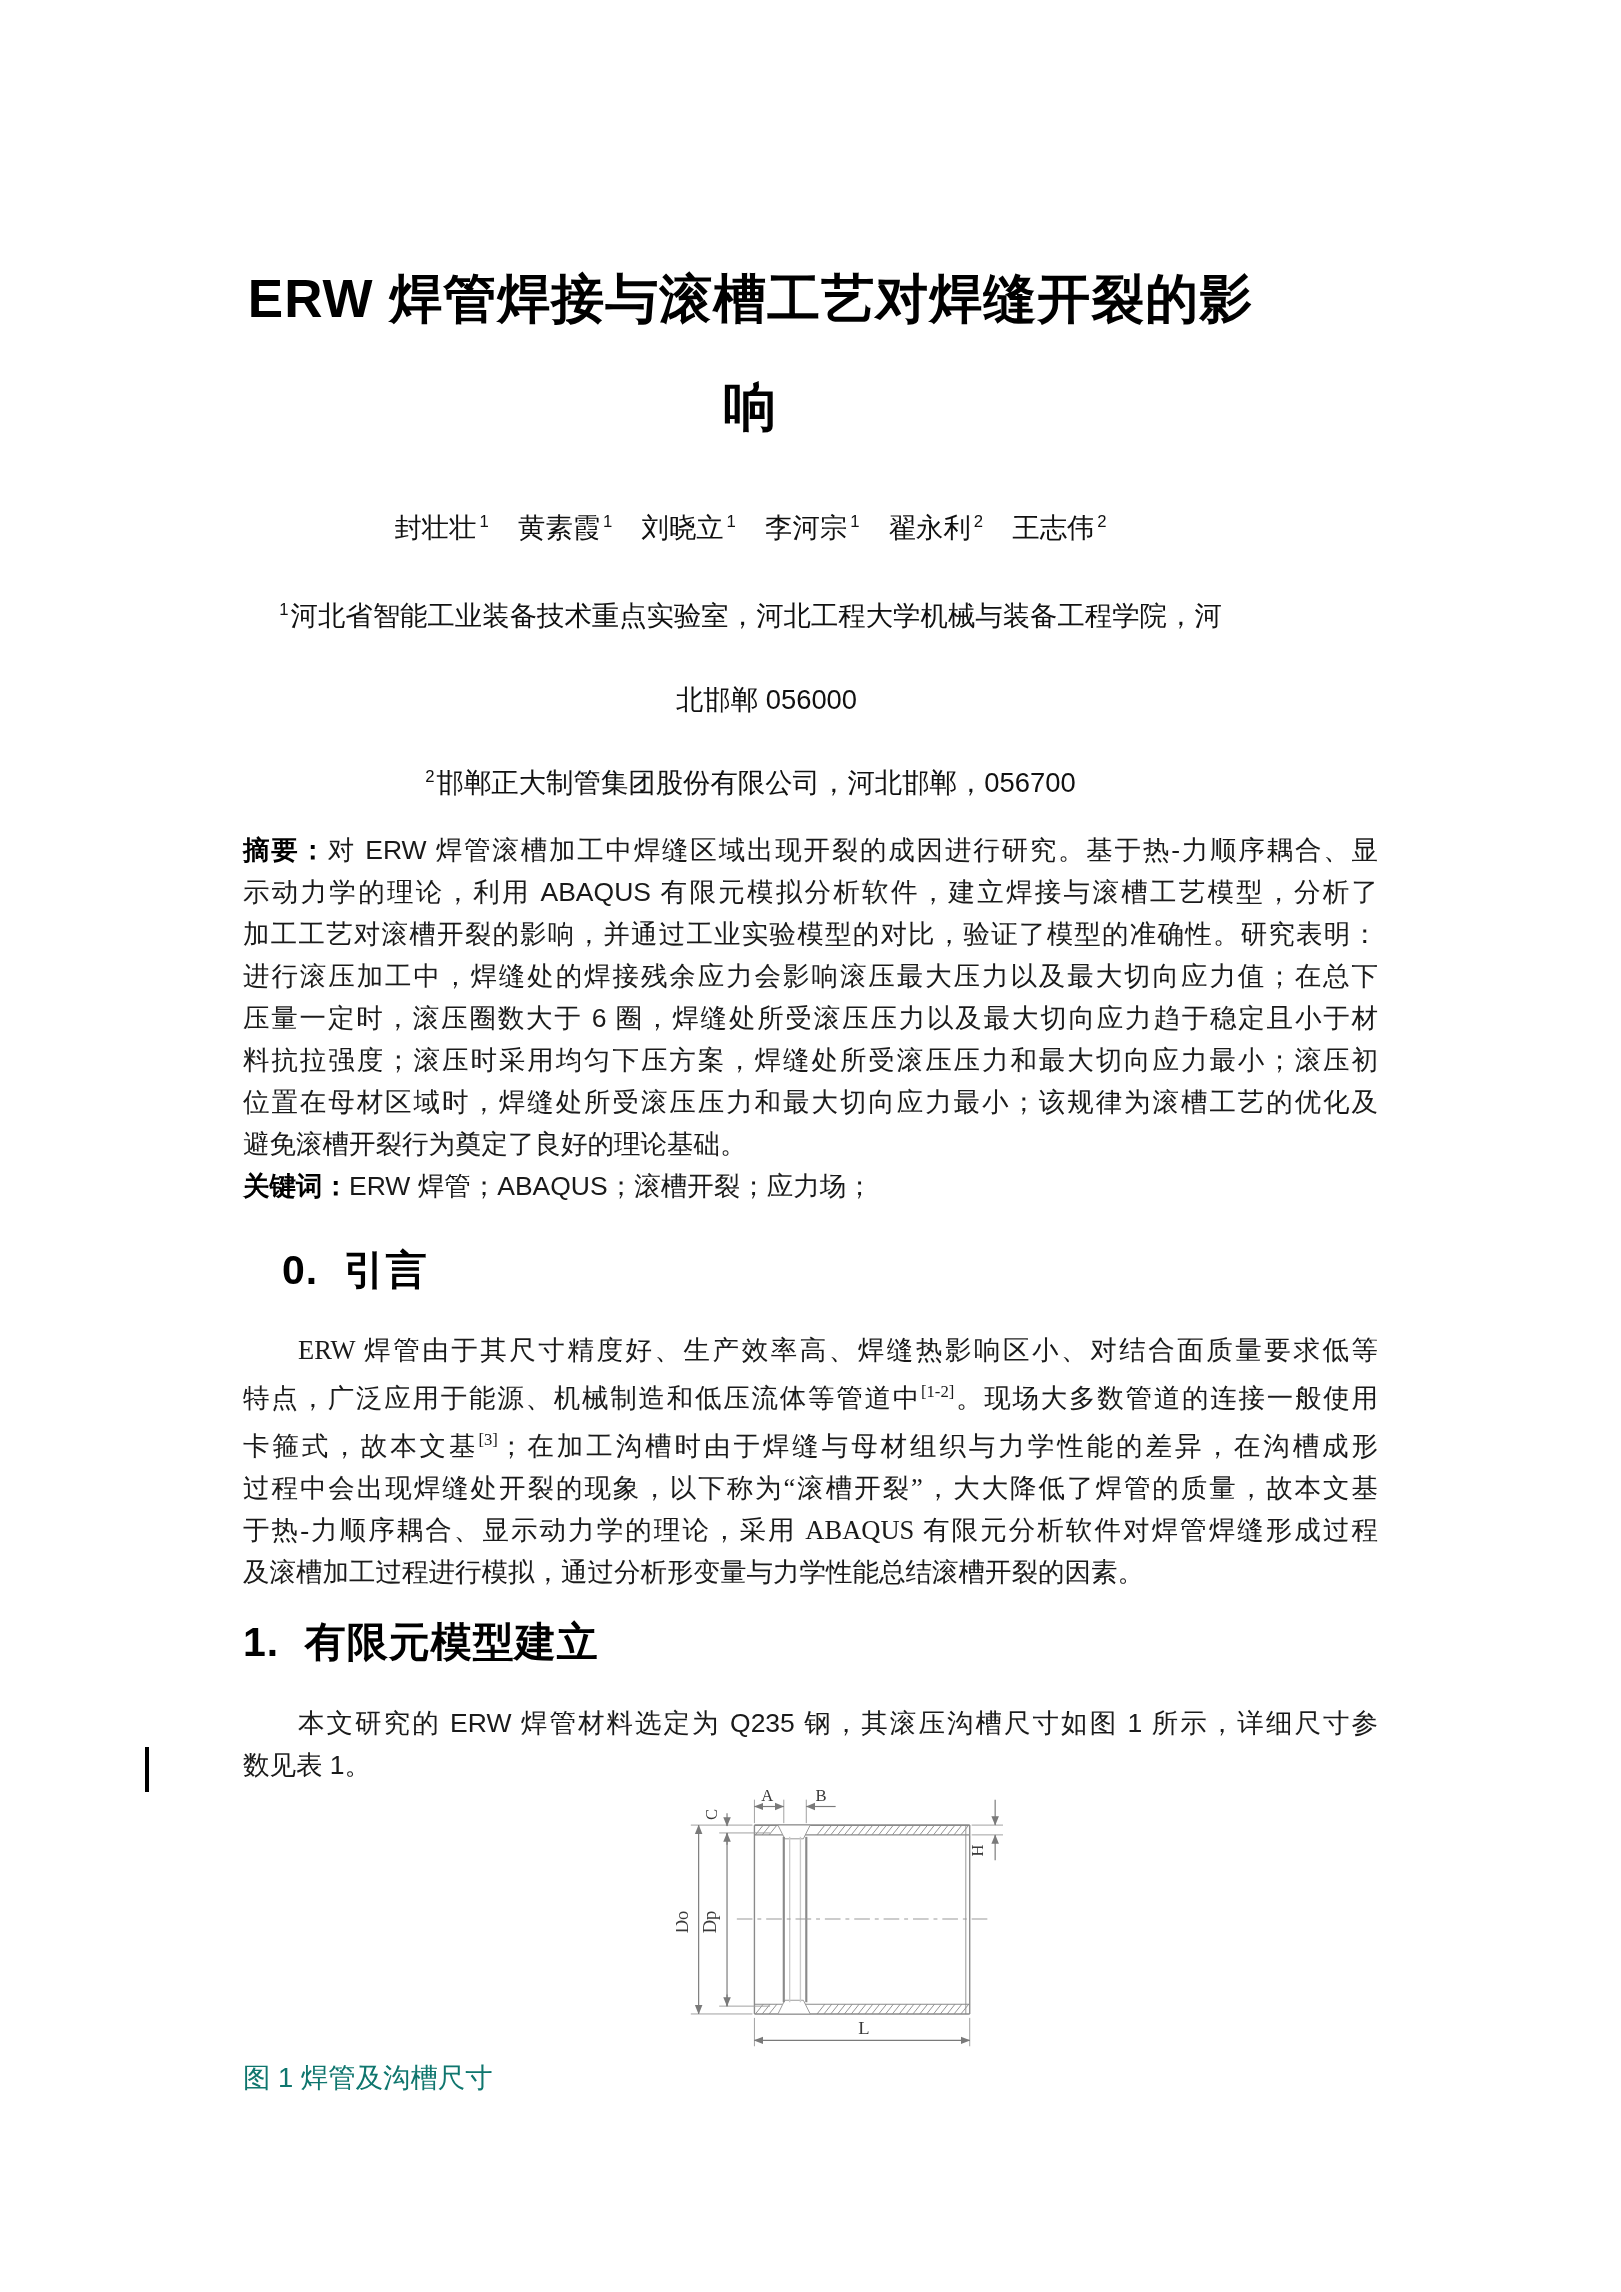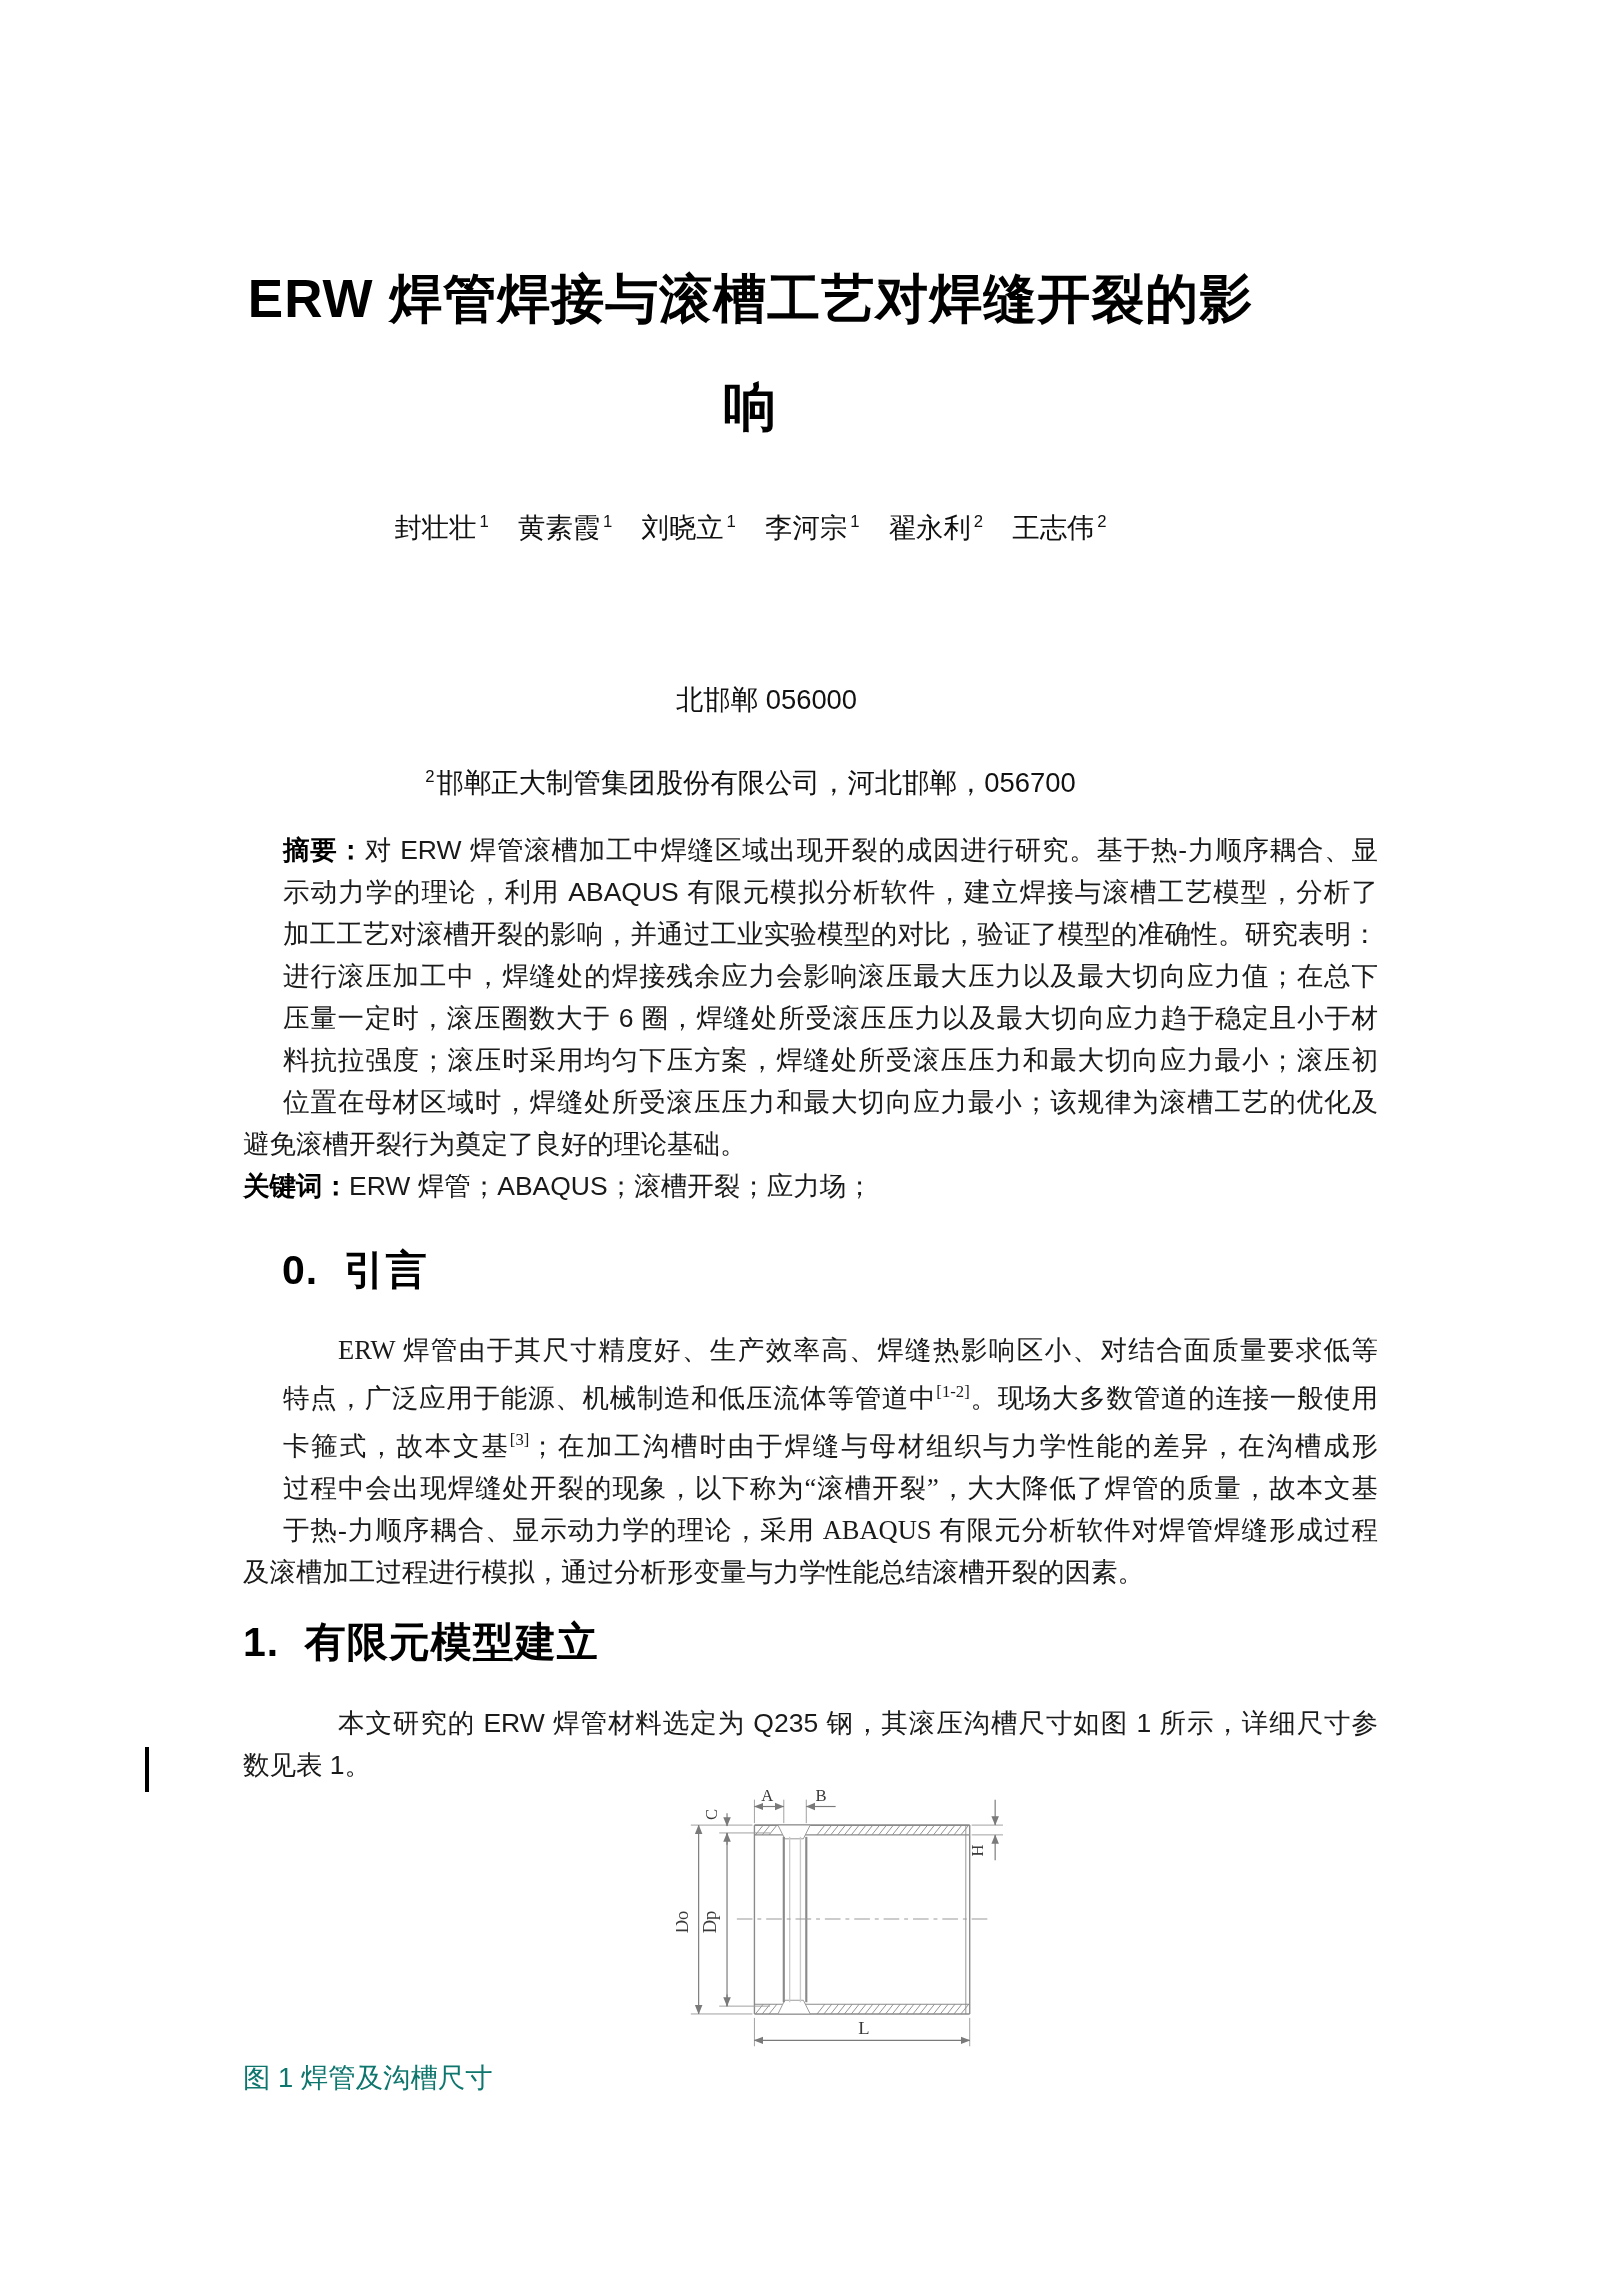--- a/index.html
+++ b/index.html
@@ -32,21 +32,21 @@
   #affil1{top:598px;}
   #affil2{top:682px;padding-left:16px;}
   #affil3{top:765px;}
   .af-sup{font-size:16.7px;vertical-align:super;margin-right:2px;}
   
   .textblock{
     position:absolute;left:243px;width:1135px;
     font-size:26.5px;line-height:42px;color:#1a1a1a;
   }
   #abstract{top:829px;}
-  .jline{text-align:justify;text-align-last:justify;margin-left:40px;}
+  .jline{text-align:justify;text-align-last:justify;}
   .plain{text-align:left;text-align-last:left;}
   .lbl{font-weight:700;color:#000;}
   sup.ref{font-size:16.7px;vertical-align:super;}
   
   .heading{
     position:absolute;left:243px;
     font-size:41px;font-weight:600;color:#000;line-height:47px;
     letter-spacing:1px;
   }
   #heading0{top:1247px;margin-left:39px;}
@@ -78,20 +78,21 @@
 
   <div class="authors">
     <span class="au"><span>封壮壮</span><sup class="au-sup">1</sup></span>
     <span class="au"><span>黄素霞</span><sup class="au-sup">1</sup></span>
     <span class="au"><span>刘晓立</span><sup class="au-sup">1</sup></span>
     <span class="au"><span>李河宗</span><sup class="au-sup">1</sup></span>
     <span class="au"><span>翟永利</span><sup class="au-sup">2</sup></span>
     <span class="au"><span>王志伟</span><sup class="au-sup">2</sup></span>
   </div>
 
+  <div class="affil" id="affil1"><sup class="af-sup">1</sup><span>河北省智能工业装备技术重点实验室，河北工程大学机械与装备工程学院，河</span></div>
   <div class="affil" id="affil2"><span>北邯郸 056000</span></div>
   <div class="affil" id="affil3"><sup class="af-sup">2</sup><span>邯郸正大制管集团股份有限公司，河北邯郸，056700</span></div>
 
   <div class="textblock" id="abstract">
     <div class="jline"><span class="lbl">摘要：</span><span>对 ERW 焊管滚槽加工中焊缝区域出现开裂的成因进行研究。基于热-力顺序耦合、显</span></div>
     <div class="jline">示动力学的理论，利用 ABAQUS 有限元模拟分析软件，建立焊接与滚槽工艺模型，分析了</div>
     <div class="jline">加工工艺对滚槽开裂的影响，并通过工业实验模型的对比，验证了模型的准确性。研究表明：</div>
     <div class="jline">进行滚压加工中，焊缝处的焊接残余应力会影响滚压最大压力以及最大切向应力值；在总下</div>
     <div class="jline">压量一定时，滚压圈数大于 6 圈，焊缝处所受滚压压力以及最大切向应力趋于稳定且小于材</div>
     <div class="jline">料抗拉强度；滚压时采用均匀下压方案，焊缝处所受滚压压力和最大切向应力最小；滚压初</div>

